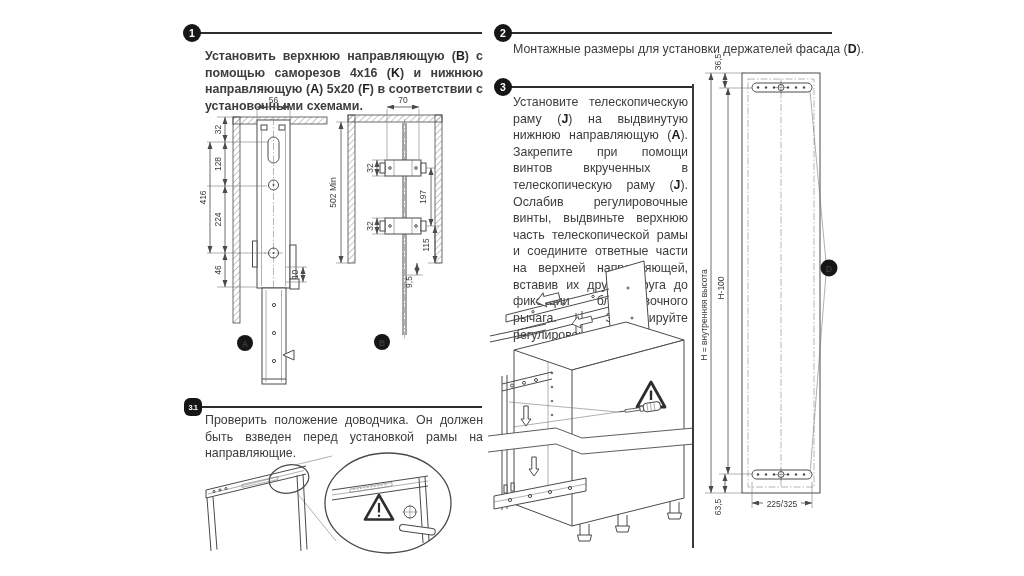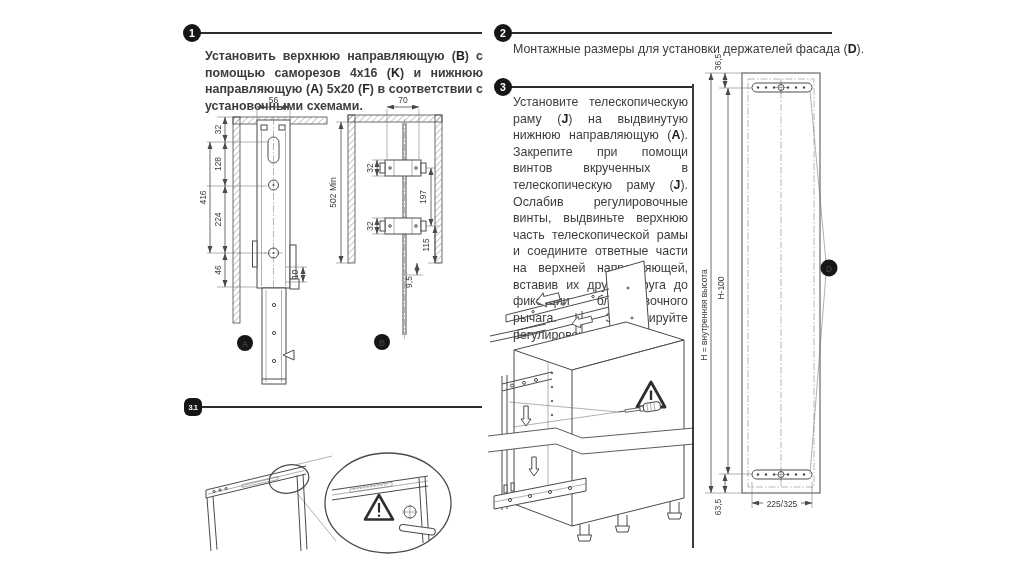--- a/index.html
+++ b/index.html
@@ -164,20 +164,21 @@
     <line class="thin" x1="79" y1="180" x2="95" y2="180"></line>
     <line class="dim" x1="89" y1="168" x2="89" y2="180" marker-start="url(#as)" marker-end="url(#ae)"></line>
     <text transform="rotate(-90 84 187)" x="84" y="187" text-anchor="middle">9,5</text>
 
     <circle cx="54" cy="247" r="8" fill="#161616"></circle>
     <text x="54" y="250.5" text-anchor="middle" font-weight="bold" font-size="10" fill="#ffffff">B</text>
   </svg>
 
   <div class="badge small" style="left:184px;top:398px;">3.1</div>
   <div class="hline" style="left:201px;top:405.8px;width:281px;"></div>
+  <div class="txt" style="left:205px;top:412px;width:278px;">Проверить положение доводчика. Он должен быть взведен перед установкой рамы на направляющие.</div>
 
   <svg class="draw" style="left:178px;top:448px;" width="300" height="128" viewBox="0 0 300 128">
 
     <line class="ln" x1="28" y1="42" x2="128" y2="18"></line>
       <line class="ln" x1="28" y1="50" x2="128" y2="26"></line>
     <line class="ln" x1="28" y1="42" x2="28" y2="50"></line>
     <line class="thin" x1="30" y1="46" x2="126" y2="22.5"></line>
     <polygon class="thin" points="64,36.5 100,28.5 100,31.5 64,39.5"></polygon>
     <circle class="ln" cx="36" cy="43.5" r="1.1"></circle>
       <circle class="ln" cx="42" cy="42" r="1.1"></circle>

